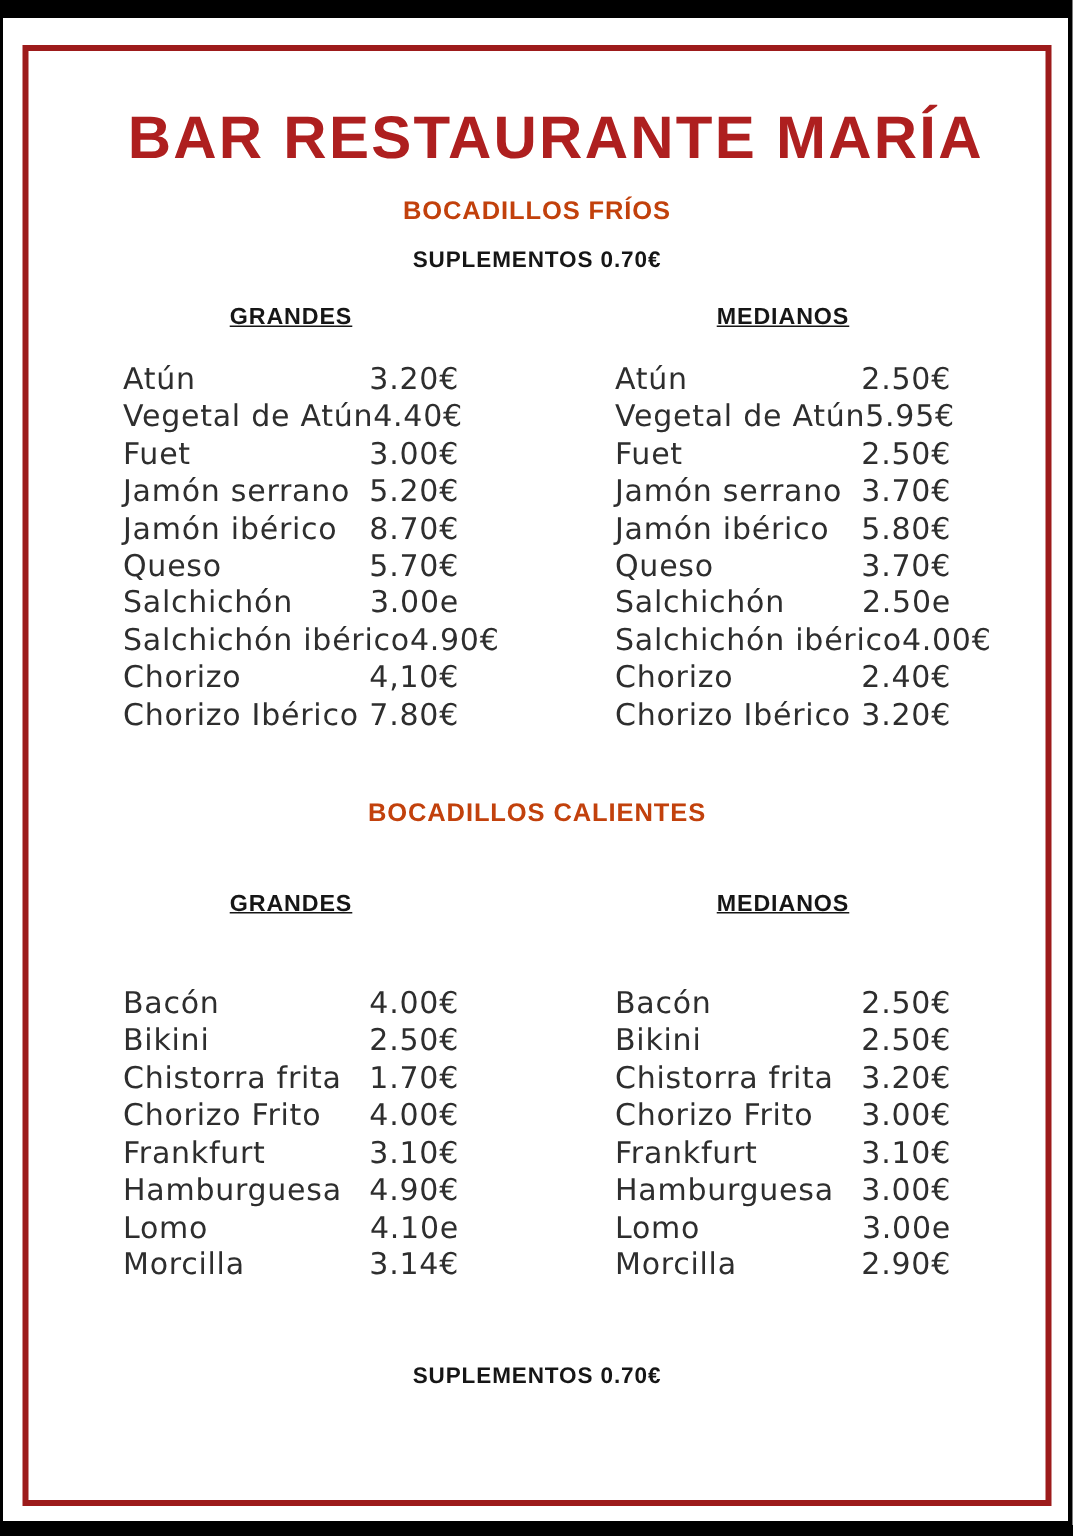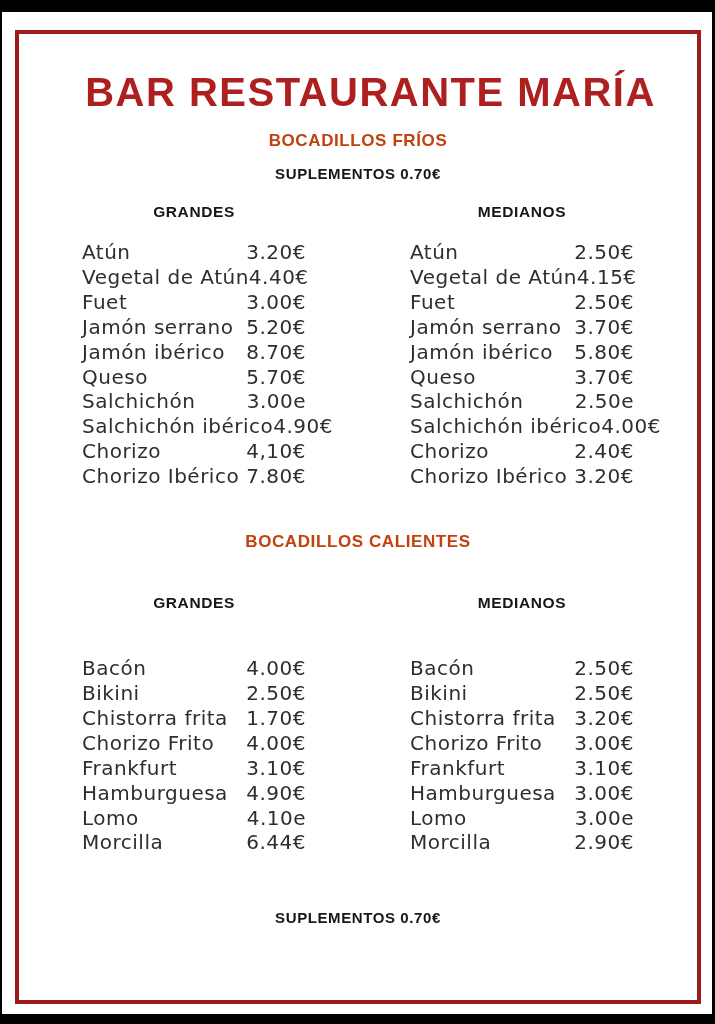--- a/index.html
+++ b/index.html
@@ -71,20 +71,21 @@
   }
   .menu-col {
     width: 224px;
   }
   .col-header {
     text-align: center;
     font-size: 15.5px;
     font-weight: bold;
     color: #161616;
     letter-spacing: 0.6px;
+    text-decoration: underline;
   }
   .menu-row {
     display: flex;
     justify-content: space-between;
     align-items: baseline;
     line-height: 24.9px;
     font-size: 20px;
     color: #2e2e2e;
     letter-spacing: 0.5px;
     font-family: "DejaVu Sans", "Liberation Sans", sans-serif;
@@ -155,21 +156,21 @@
               </div>
             </div>
             <div class="menu-col">
               <div class="col-header">MEDIANOS</div>
               <div class="menu-row">
                 <span class="item-name">Atún</span>
                 <span class="item-price">2.50€</span>
               </div>
               <div class="menu-row">
                 <span class="item-name">Vegetal de Atún</span>
-                <span class="item-price">4.15€</span>
+                <span class="item-price">5.95€</span>
               </div>
               <div class="menu-row">
                 <span class="item-name">Fuet</span>
                 <span class="item-price">2.50€</span>
               </div>
               <div class="menu-row">
                 <span class="item-name">Jamón serrano</span>
                 <span class="item-price">3.70€</span>
               </div>
               <div class="menu-row">
@@ -227,21 +228,21 @@
               <div class="menu-row">
                 <span class="item-name">Hamburguesa</span>
                 <span class="item-price">4.90€</span>
               </div>
               <div class="menu-row">
                 <span class="item-name">Lomo</span>
                 <span class="item-price">4.10e</span>
               </div>
               <div class="menu-row">
                 <span class="item-name">Morcilla</span>
-                <span class="item-price">6.44€</span>
+                <span class="item-price">3.14€</span>
               </div>
             </div>
             <div class="menu-col">
               <div class="col-header">MEDIANOS</div>
               <div class="menu-row">
                 <span class="item-name">Bacón</span>
                 <span class="item-price">2.50€</span>
               </div>
               <div class="menu-row">
                 <span class="item-name">Bikini</span>

